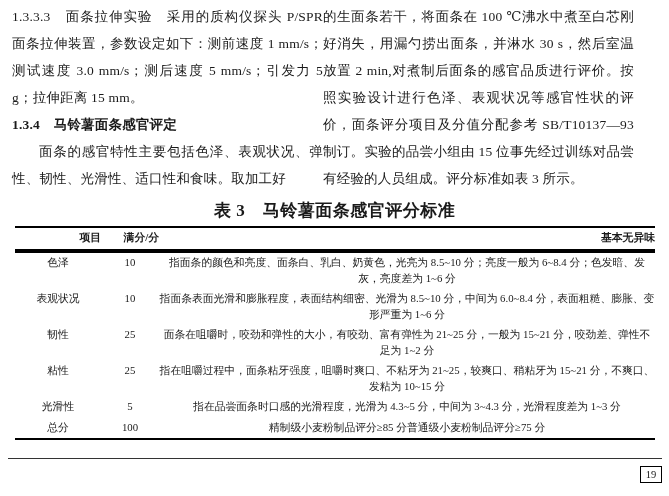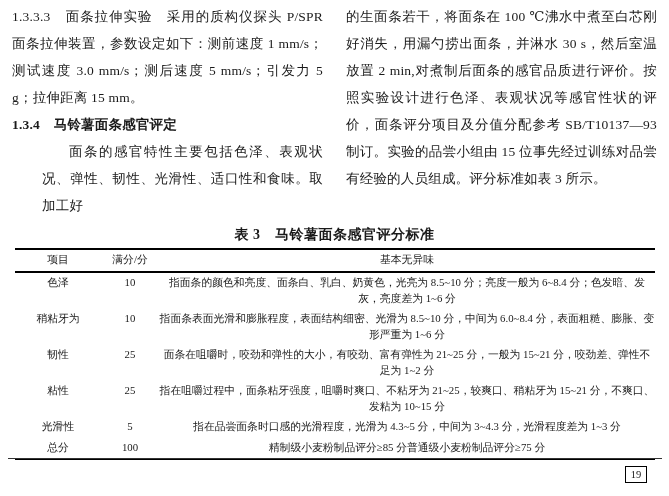--- a/index.html
+++ b/index.html
@@ -4,58 +4,58 @@
 <style>
   html,body{margin:0;padding:0;}
   body{
     width:669px;height:496px;background:#ffffff;color:#1a1a1a;
     font-family:"Liberation Serif","DejaVu Serif",serif;
     position:relative;overflow:hidden;
   }
   .page{position:relative;width:669px;height:496px;}
   
   .columns{
-    display:flex;gap:23px;padding:3px 10px 0 12px;
+    display:flex;padding:3px 10px 0 12px;
   }
   .col{
     width:311px;font-size:13.5px;line-height:27px;
     text-align:justify;text-justify:inter-ideograph;
     letter-spacing:0.2px;
   }
   .col p{margin:0;}
-  .col .indent{text-indent:2em;margin-left:30px;}
+  .col .indent{text-indent:2em;}
   .col .heading{font-weight:bold;}
   
   .table-title{
-    text-align:center;font-weight:bold;font-size:14px;
+    text-align:center;font-weight:bold;font-size:17px;
     margin:7px 0 4px 0;letter-spacing:0.5px;
   }
   table.score-table{
     border-collapse:collapse;table-layout:fixed;
     width:640px;margin-left:15px;
     border-top:2px solid #000;border-bottom:2px solid #000;
     font-size:10.8px;line-height:15.5px;
   }
   table.score-table thead th{
-    font-weight:normal;text-align:center;vertical-align:middle;
-    border-bottom:2px solid #000000;padding:2px 0 3px 0;
+    font-weight:bold;text-align:right;vertical-align:middle;
+    border-bottom:4px solid #000000;padding:2px 0 3px 0;
   }
   table.score-table td{
     vertical-align:top;padding:2.5px 0;text-align:center;
   }
   td.c0{padding-left:15px;}
   td.c1{text-align:center;}
   td.c2{text-align:left;padding-right:6px;text-align:justify;}
   
   .footer-rule{
     position:absolute;left:8px;right:7px;top:458px;
     border-top:1.5px solid #333;
   }
   .page-number-box{
-    position:absolute;right:22px;top:466px;
+    position:absolute;right:7px;top:466px;
     border:1px solid #000;min-width:14px;height:15px;
     padding:0 3px;font-size:10.5px;line-height:15px;text-align:center;
   }
 </style>
 </head>
 <body>
 
 <div class="page">
 
   <div class="columns">
@@ -84,21 +84,21 @@
         <th>基本无异味</th>
       </tr>
     </thead>
     <tbody>
         <tr>
           <td class="c0">色泽</td>
           <td class="c1">10</td>
           <td class="c2">指面条的颜色和亮度、面条白、乳白、奶黄色，光亮为 8.5~10 分；亮度一般为 6~8.4 分；色发暗、发灰，亮度差为 1~6 分</td>
         </tr>
         <tr>
-          <td class="c0">稍粘牙为</td>
+          <td class="c0">表观状况</td>
           <td class="c1">10</td>
           <td class="c2">指面条表面光滑和膨胀程度，表面结构细密、光滑为 8.5~10 分，中间为 6.0~8.4 分，表面粗糙、膨胀、变形严重为 1~6 分</td>
         </tr>
         <tr>
           <td class="c0">韧性</td>
           <td class="c1">25</td>
           <td class="c2">面条在咀嚼时，咬劲和弹性的大小，有咬劲、富有弹性为 21~25 分，一般为 15~21 分，咬劲差、弹性不足为 1~2 分</td>
         </tr>
         <tr>
           <td class="c0">粘性</td>

